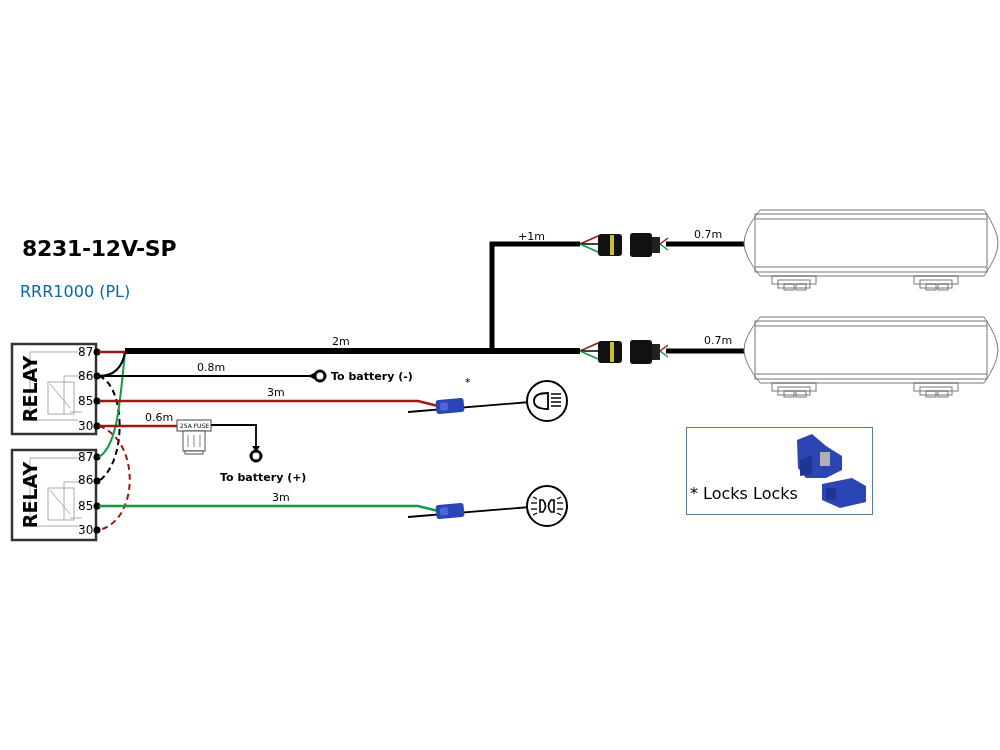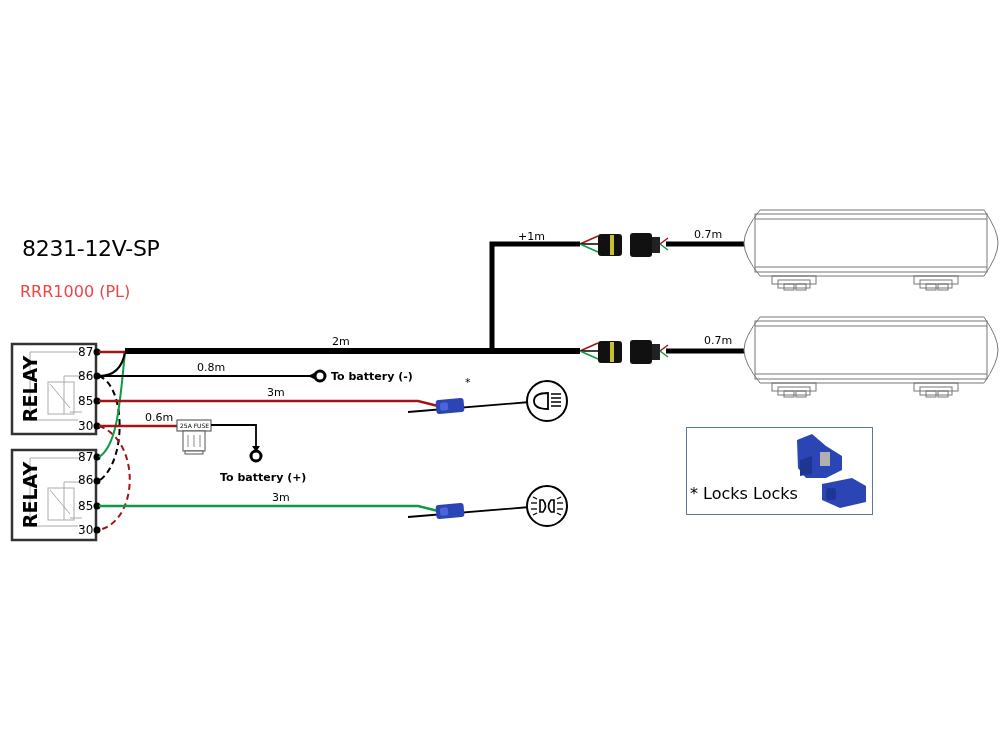--- a/index.html
+++ b/index.html
@@ -1,19 +1,19 @@
 <!DOCTYPE html>
 <html><head>
   <meta charset="utf-8">
   <style>
     html, body { margin: 0; padding: 0; background: #ffffff; }
     body { width: 1000px; height: 750px; position: relative; overflow: hidden; font-family: "DejaVu Sans", "Liberation Sans", sans-serif; }
     .abs { position: absolute; }
-    .title { left: 22px; top: 236px; font-size: 22px; font-weight: normal; color: #000; font-family: "DejaVu Sans", sans-serif; letter-spacing: -0.3px; }
-    .subtitle { left: 20px; top: 282px; font-size: 16px; color: #ef4444; font-family: "DejaVu Sans", sans-serif; }
+    .title { left: 22px; top: 236px; font-size: 22px; font-weight: bold; color: #000; font-family: "DejaVu Sans", sans-serif; letter-spacing: -0.3px; }
+    .subtitle { left: 20px; top: 282px; font-size: 16px; color: #0369a1; font-family: "DejaVu Sans", sans-serif; }
     svg.diagram { position: absolute; left: 0; top: 0; }
     .lbl { font-family: "DejaVu Sans", sans-serif; font-size: 11px; fill: #000; }
     .lbl-b { font-family: "DejaVu Sans", sans-serif; font-size: 11px; font-weight: bold; fill: #000; }
     .pin { font-family: "DejaVu Sans", sans-serif; font-size: 12px; fill: #000; }
     .relay-text { font-family: "DejaVu Sans", sans-serif; font-size: 19px; font-weight: bold; fill: #000; }
     .fuse-text { font-family: "DejaVu Sans", sans-serif; font-size: 6px; fill: #000; }
     .legend-box { left: 686px; top: 427px; width: 185px; height: 86px; border: 1px solid #5a7a96; background: #fff; }
     .legend-text { left: 690px; top: 484px; font-size: 16px; color: #000; font-family: "DejaVu Sans", sans-serif; }
   </style>
 </head>

